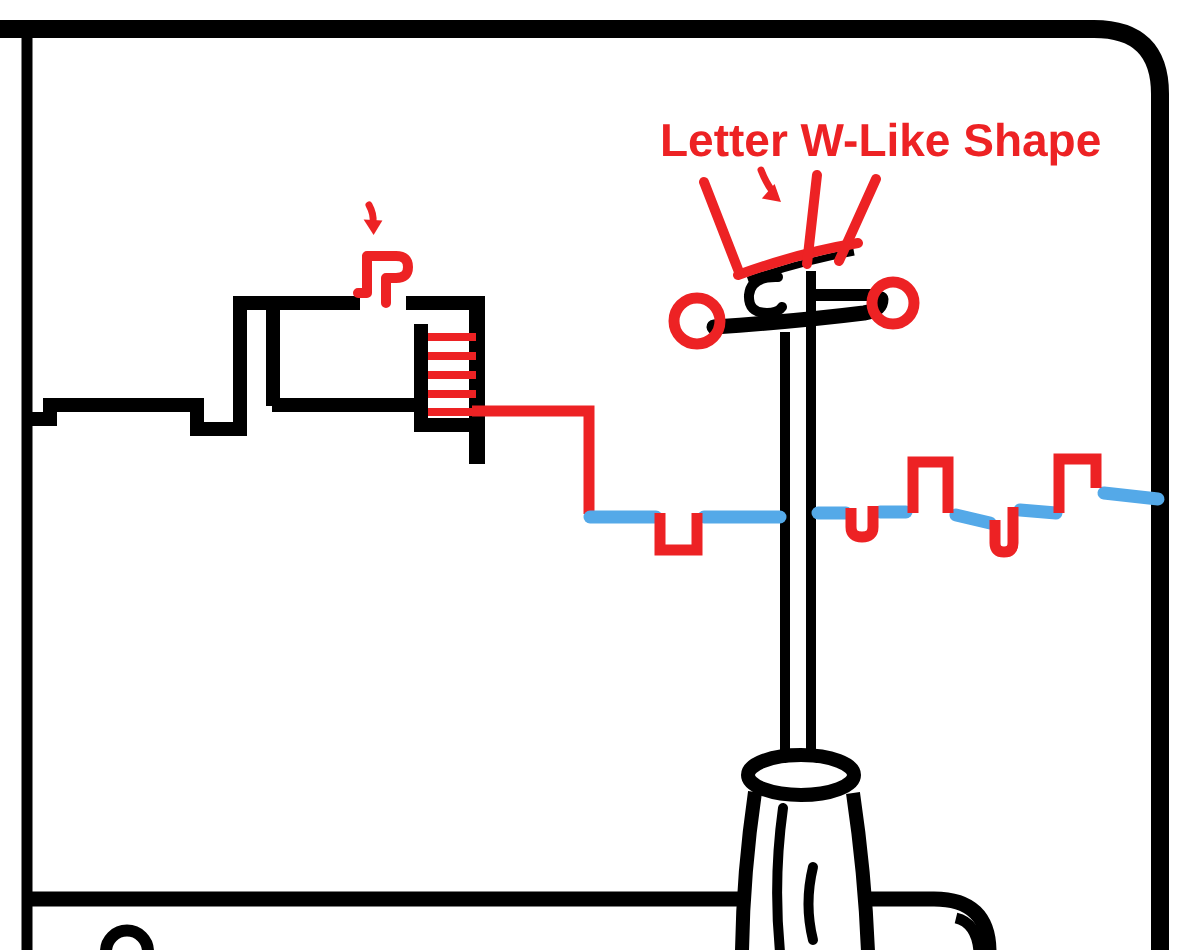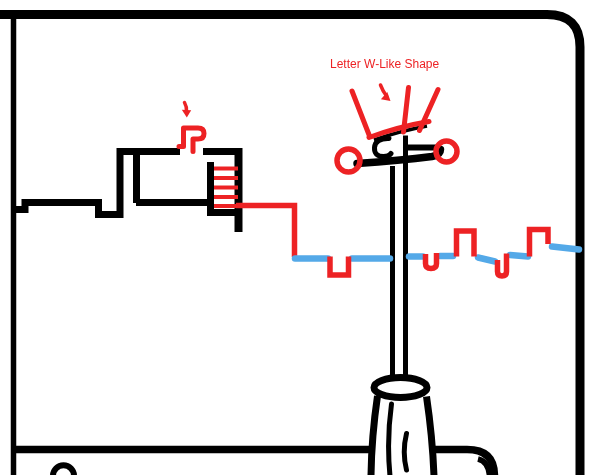--- a/index.html
+++ b/index.html
@@ -5,22 +5,22 @@
   html,body{margin:0;padding:0;}
   body{width:600px;height:475px;background:var(--bg,#fff);overflow:hidden;
        font-family:"Liberation Sans", sans-serif;}
   .stage{position:relative;width:600px;height:475px;}
   svg{position:absolute;left:0;top:0;}
   .ink   {stroke:var(--ink,#000);fill:none;}
   .red   {stroke:var(--red,#ED2224);fill:none;}
   .blue  {stroke:var(--blue,#54A9E8);fill:none;}
   .fillred{fill:var(--red,#ED2224);stroke:none;}
   .whitefill{fill:#fff;}
-  .label{position:absolute;color:var(--red,#ED2224);font-weight:400;
-         font-size:12px;line-height:1.1;white-space:nowrap;}
+  .label{position:absolute;color:var(--red,#ED2224);font-weight:700;
+         font-size:23px;line-height:1.1;white-space:nowrap;}
   #label-r{left:153px;top:80px;}
   #label-w{left:330px;top:58px;}
 </style>
 </head>
 <body>
 
 <div class="stage">
 
   <svg width="600" height="475" viewBox="0 0 600 475">
 

